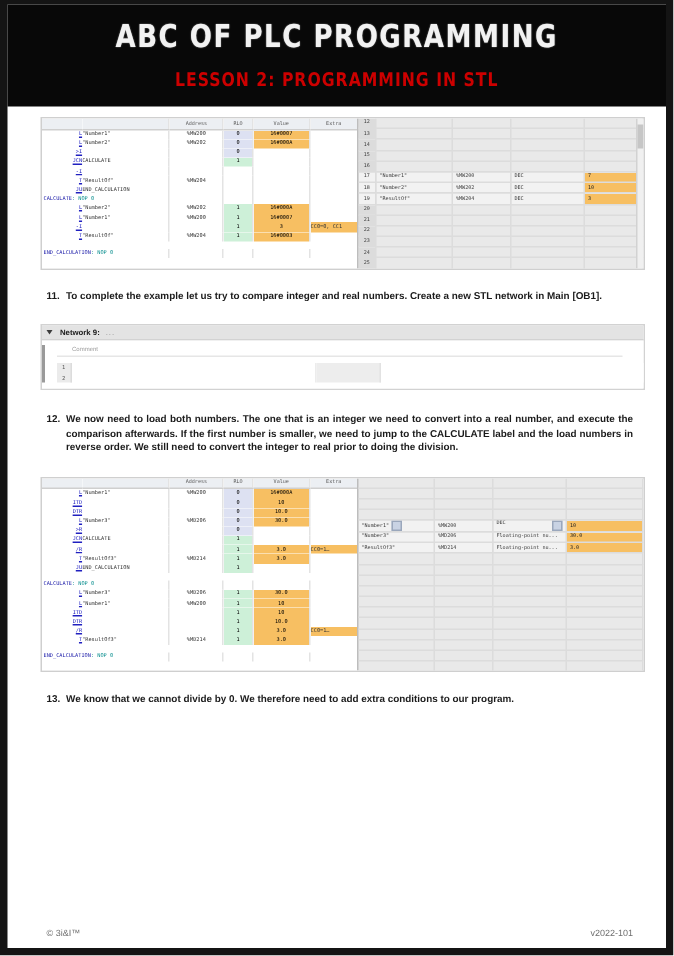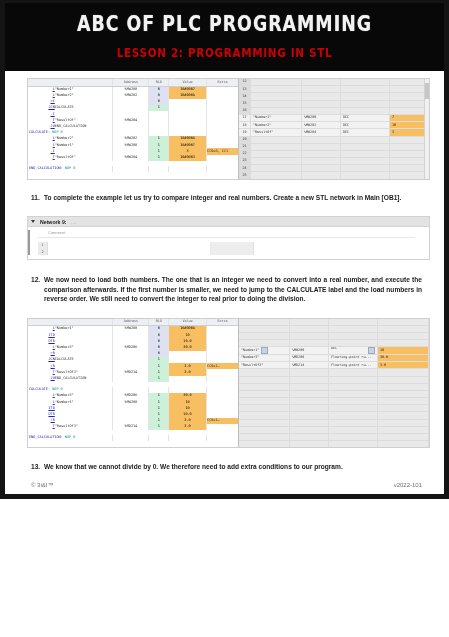--- a/index.html
+++ b/index.html
@@ -3,21 +3,21 @@
 <meta charset="utf-8">
 <style>
   html,body{margin:0;padding:0;}
   body{
     width:449px;height:637px;overflow:hidden;
     background:#ffffff;
     font-family:"Liberation Sans", sans-serif;
     -webkit-font-smoothing:antialiased;
   }
   .page{
-    position:relative;width:449px;height:499px;
+    position:relative;width:449px;height:637px;
     box-sizing:border-box;
     border-left:5px solid #141414;
     border-right:5px solid #141414;
     border-top:3px solid #141414;
     border-bottom:5px solid #141414;
     background:#ffffff;
   }
   
   .header{
     background:#080808;

